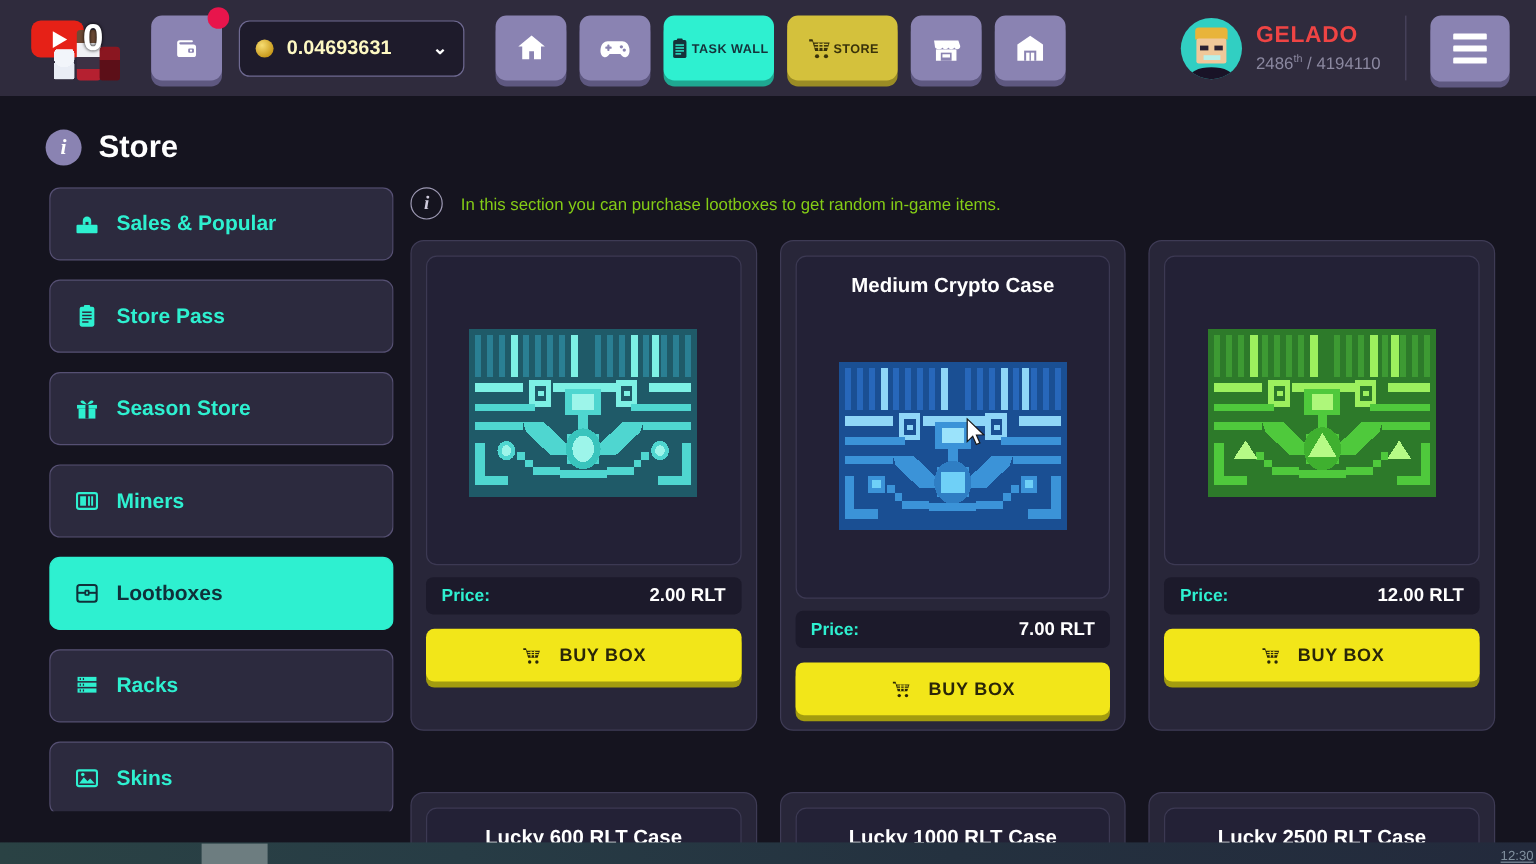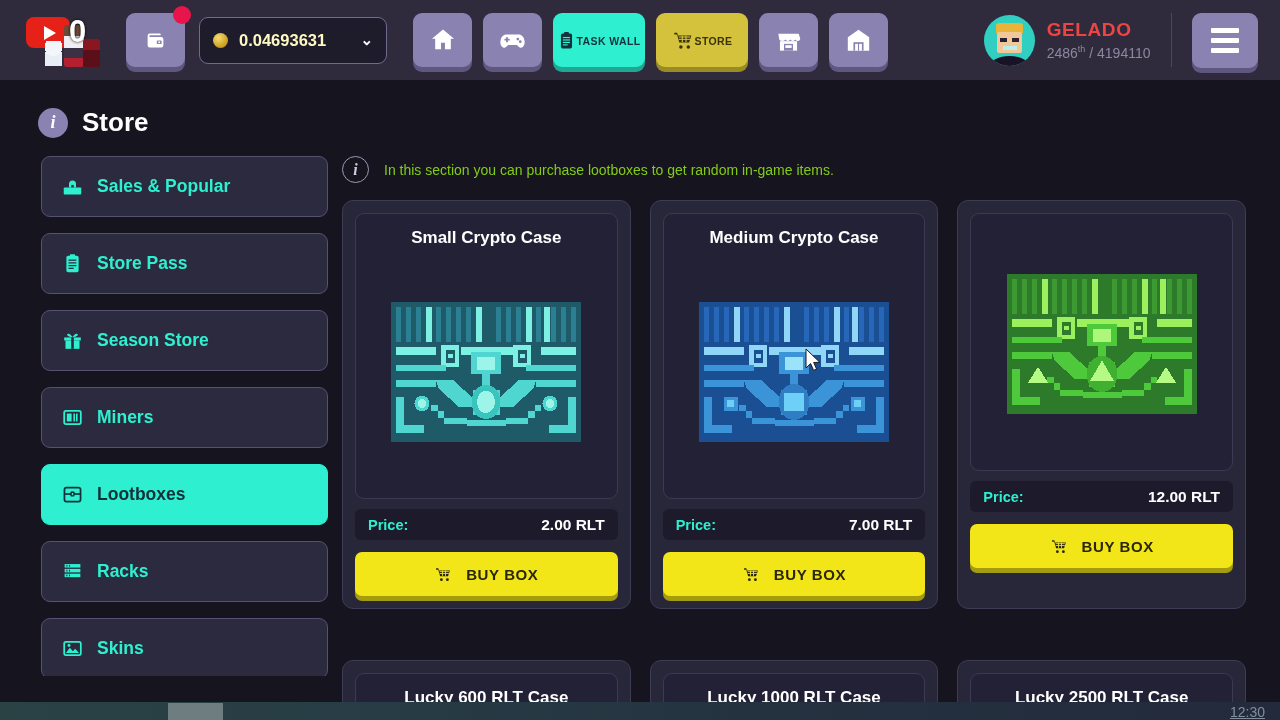--- a/index.html
+++ b/index.html
@@ -281,22 +281,22 @@
   .deskbar {
     position: absolute; left: 0; bottom: 0; width: 1280px; height: 18px;
     background: linear-gradient(90deg, #2a4244 0%, #273c45 30%, #24313f 62%, #232a3c 100%);
     z-index: 60;
   }
   .deskbar-tile {
     position: absolute; left: 168px; top: 1px; width: 55px; height: 17px;
     background: #6d7d80;
   }
   .deskbar-clock {
-    position: absolute; right: 15px; bottom: 0px;
-    font-size: 14px; color: #9fb0bd; opacity: .75; text-decoration: underline;
+    position: absolute; right: 2px; bottom: 0px;
+    font-size: 11px; color: #9fb0bd; opacity: .75; text-decoration: underline;
   }
 </style>
 </head>
 <body>
 
 <div class="topbar">
 
   <div class="yt-group">
     <div class="yt-logo"></div>
     <div class="yt-count">0</div>
@@ -510,21 +510,20 @@
 
       <div class="notice">
         <div class="info-circle outline">i</div>
         <div class="notice-text">In this section you can purchase lootboxes to get random in-game items.</div>
       </div>
 
       <div class="grid">
 
         <div class="card">
           <div class="card-inner">
-            <div class="card-title">Small Crypto Case</div>
             <div class="art-box">
               <svg class="chest" viewBox="0 0 40 30" shape-rendering="crispEdges">
                 <rect x="1" y="1" width="38" height="28" fill="#1f5a68"></rect>
                 <g fill="#2a7f93">
                   <rect x="2" y="2" width="1" height="7"></rect>
                     <rect x="4" y="2" width="1" height="7"></rect>
                   <rect x="6" y="2" width="1" height="7"></rect>
                     <rect x="10" y="2" width="1" height="7"></rect>
                   <rect x="12" y="2" width="1" height="7"></rect>
                     <rect x="14" y="2" width="1" height="7"></rect>

